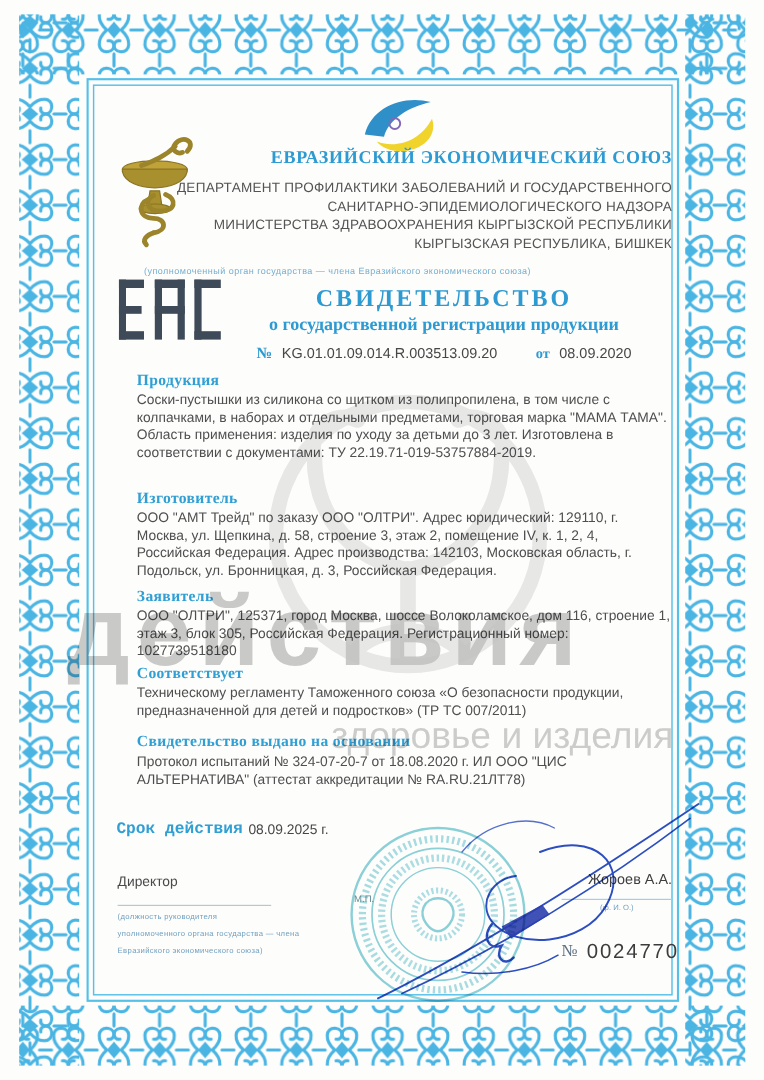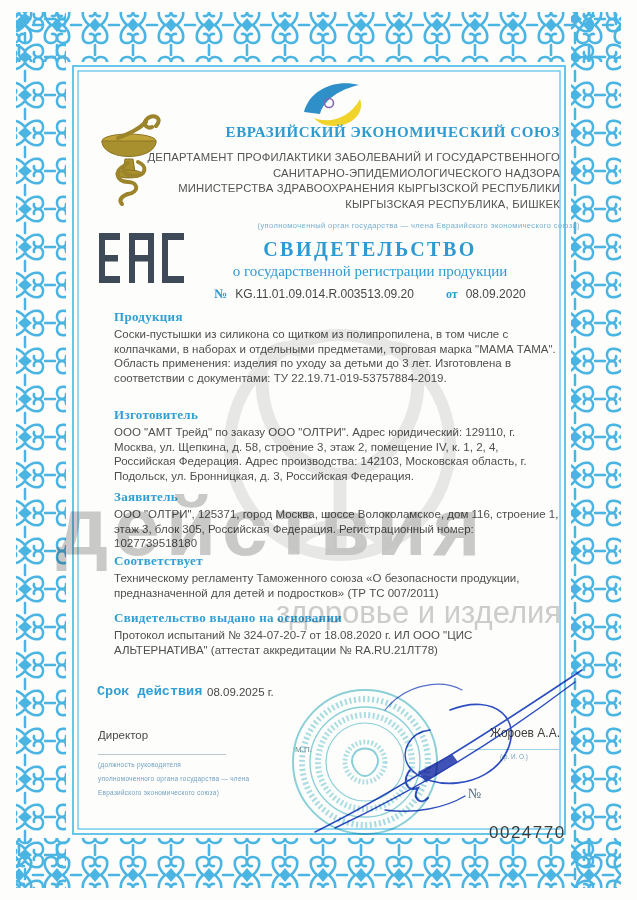--- a/index.html
+++ b/index.html
@@ -10,43 +10,43 @@
   }
   .abs{position:absolute;}
   svg{display:block;}
   
   .header-text{left:140px;top:124px;width:420px;text-align:right;}
   .union-title{
     font-family:"Liberation Serif",serif;font-weight:bold;font-size:15px;
     color:#2d9ad2;letter-spacing:.6px;
   }
   .dept{margin-top:9px;font-size:11.3px;line-height:15.5px;color:#545454;letter-spacing:.2px;}
-  .authority-note{left:120px;top:221px;width:460px;text-align:right;font-size:7.5px;color:#74aed0;letter-spacing:.4px;}
+  .authority-note{left:120px;top:221px;width:460px;text-align:left;font-size:7.5px;color:#74aed0;letter-spacing:.4px;}
   
   .cert-block{left:190px;top:238px;width:360px;text-align:center;color:#2d9ad2;}
   .cert-title{font-family:"Liberation Serif",serif;font-weight:bold;font-size:20px;letter-spacing:2.5px;}
-  .cert-subtitle{font-family:"Liberation Serif",serif;font-weight:normal;font-size:15px;margin-top:2px;}
+  .cert-subtitle{font-family:"Liberation Serif",serif;font-weight:bold;font-size:15px;margin-top:2px;}
   .cert-number-row{margin-top:6px;font-size:12px;color:#474747;display:flex;justify-content:center;gap:8px;align-items:baseline;}
   .num-label{font-family:"Liberation Serif",serif;font-weight:bold;color:#2d9ad2;font-size:13px;}
   .date-label{font-family:"Liberation Serif",serif;font-weight:bold;color:#2d9ad2;font-size:12px;margin-left:24px;}
   
   .section{left:114px;width:446px;}
   .sec-head{font-family:"Liberation Serif",serif;font-weight:bold;font-size:13px;color:#2f9fd4;letter-spacing:.3px;}
   .sec-body{margin-top:2px;font-size:11.5px;line-height:14.7px;color:#4f4f4f;}
   
   .validity-label{font-family:Liberation Mono, monospace;font-weight:bold;font-size:13.5px;color:#2f9fd4;}
   .validity-value{font-size:11.5px;color:#474747;}
   .director-label{font-size:11.5px;color:#4a4a4a;}
   .sig-line{border-top:1px solid #b9c6cc;width:128px;height:0;}
   .pos-note{font-size:6.4px;line-height:14px;color:#6f9fc0;letter-spacing:.3px;}
   .signer-name{font-size:12px;color:#3f3f3f;text-align:right;}
   .fio-line{border-top:1px solid #9fd0e8;width:92px;height:0;}
   .fio-note{width:92px;text-align:center;font-size:6.4px;color:#6f9fc0;}
   .form-num-label{font-family:"Liberation Serif",serif;font-size:14px;color:#5b7082;}
-  .form-num-value{font-size:17px;color:#3c3c3c;letter-spacing:1.5px;margin-top:40px;}
+  .form-num-value{font-size:17px;color:#3c3c3c;letter-spacing:1.5px;}
   
   .wm{mix-blend-mode:multiply;pointer-events:none;}
   .wm-brand{left:56px;top:486px;font-size:82px;font-weight:bold;letter-spacing:6px;color:#bfbfbf;opacity:.8;line-height:1;}
   .wm-tagline{left:276px;top:597px;font-size:31px;color:#c6c6c6;opacity:.85;line-height:1;}
 </style>
 </head>
 <body>
 
 <div class="page">
 
@@ -135,21 +135,21 @@
         <rect x="63" y="2" width="22" height="7"></rect>
       <rect x="63" y="45" width="22" height="7"></rect>
     </g>
   </svg>
 
   <div class="abs cert-block">
     <div class="cert-title">СВИДЕТЕЛЬСТВО</div>
     <div class="cert-subtitle">о государственной регистрации продукции</div>
     <div class="cert-number-row">
       <span class="num-label">№</span>
-      <span>KG.11.01.09.014.R.003513.09.20</span>
+      <span>KG.01.01.09.014.R.003513.09.20</span>
       <span class="date-label">от</span>
       <span>08.09.2020</span>
     </div>
   </div>
 
   <div class="abs section" style="top:309px;">
     <div class="sec-head">Продукция</div>
     <div class="sec-body">Соски-пустышки из силикона со щитком из полипропилена, в том числе с колпачками, в наборах и отдельными предметами, торговая марка "МАМА ТАМА". Область применения: изделия по уходу за детьми до 3 лет. Изготовлена в соответствии с документами: ТУ 22.19.71-019-53757884-2019.</div>
   </div>
   <div class="abs section" style="top:407px;">

